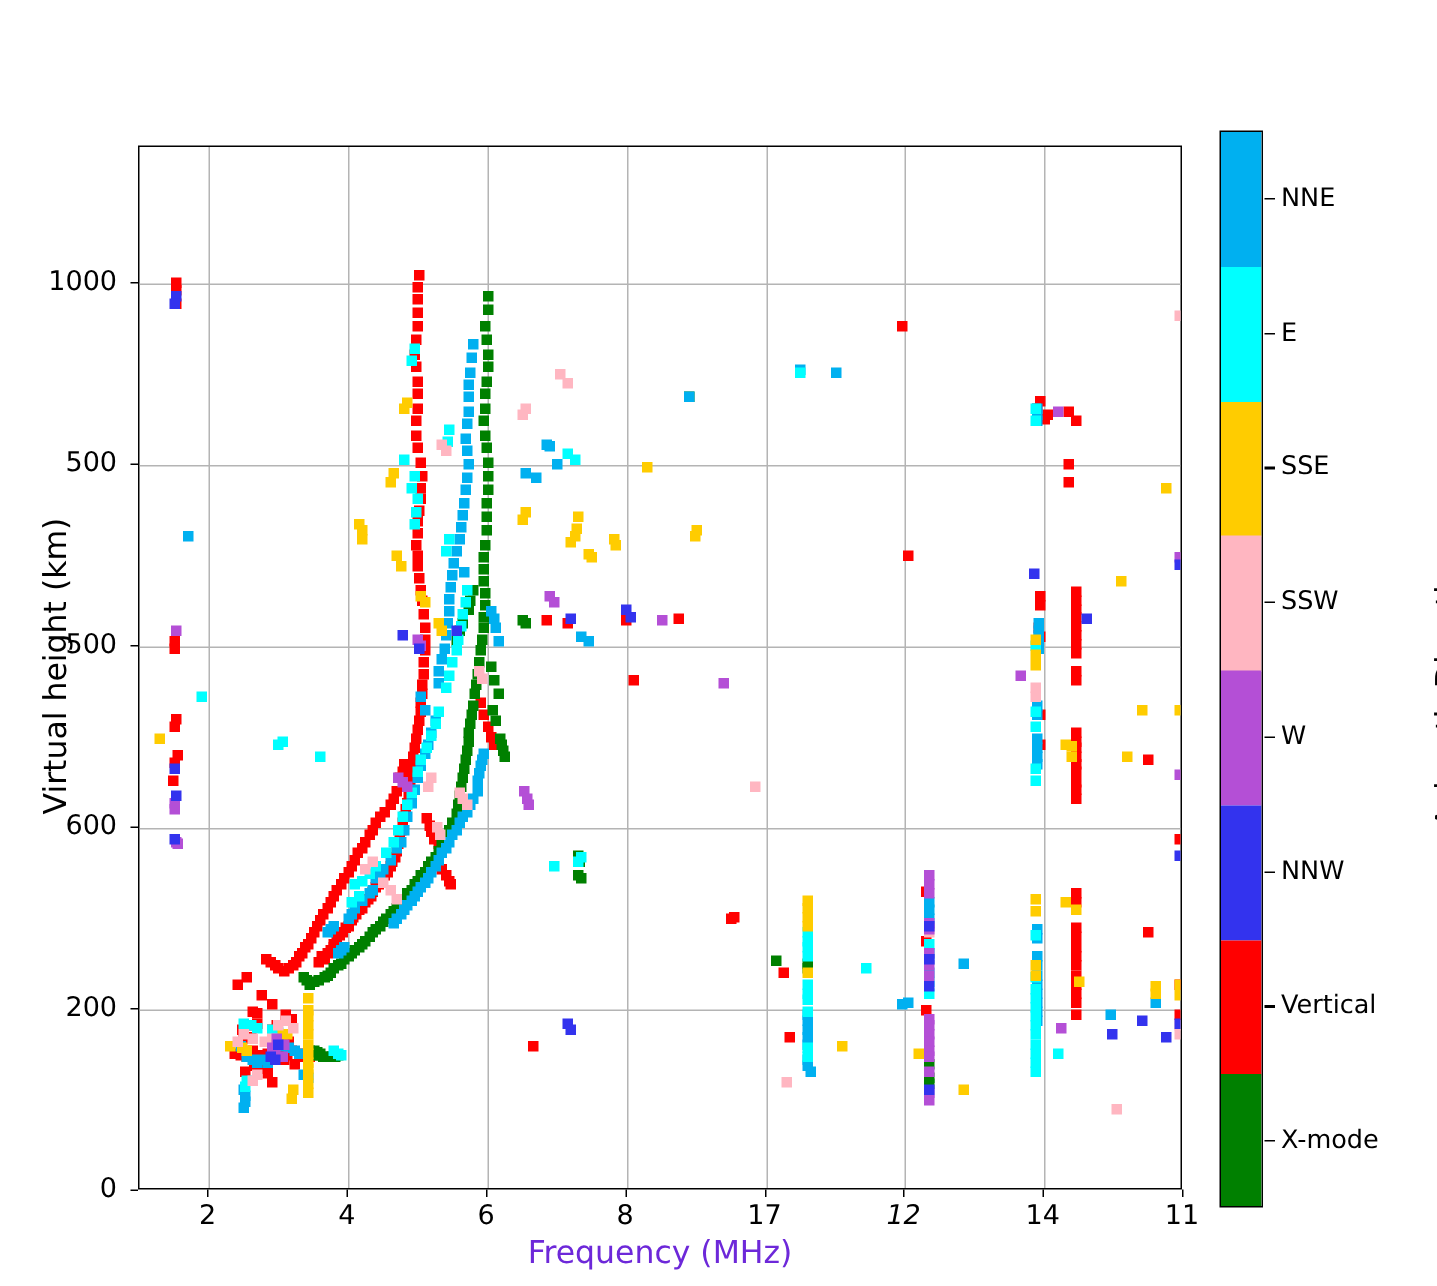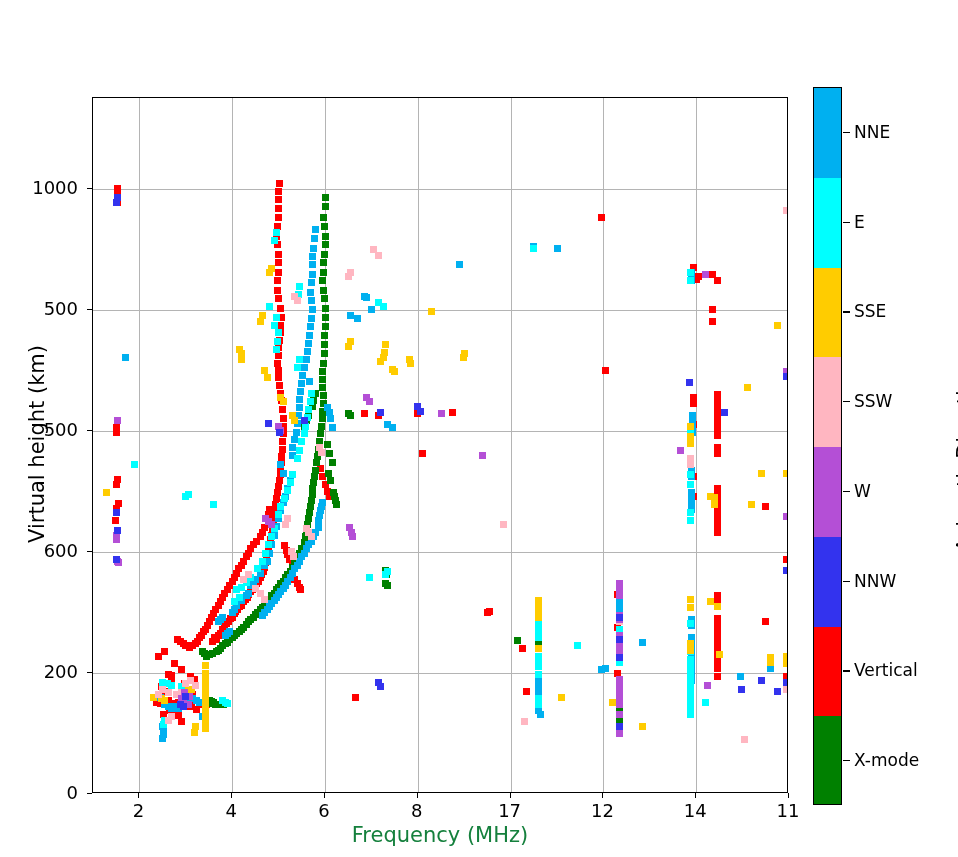--- a/index.html
+++ b/index.html
@@ -65,21 +65,21 @@
   }
   .ylab {
     position: absolute;
     left: 0; width: 78px;
     text-align: right;
     font-size: 18px; color: #000;
   }
   #xaxis-title {
     position: absolute;
     left: 92px; top: 823px; width: 696px;
-    text-align: center; font-size: 21px; color: #15803d;
+    text-align: center; font-size: 21px; color: #6d28d9;
   }
   #yaxis-title {
     position: absolute;
     left: -311px; top: 432px;
     width: 696px; text-align: center;
     font-size: 21px; color: #000;
     transform: rotate(-90deg);
     transform-origin: center center;
   }
   
@@ -962,21 +962,21 @@
       <div class="xlab" style="left: 108.4px;">2</div>
       <div class="tick-x" style="left: 231.2px;"></div>
       <div class="xlab" style="left: 201.2px;">4</div>
       <div class="tick-x" style="left: 324px;"></div>
       <div class="xlab" style="left: 294px;">6</div>
       <div class="tick-x" style="left: 416.8px;"></div>
       <div class="xlab" style="left: 386.8px;">8</div>
       <div class="tick-x" style="left: 509.6px;"></div>
       <div class="xlab" style="left: 479.6px;">17</div>
       <div class="tick-x" style="left: 602.4px;"></div>
-      <div class="xlab" style="left: 572.4px;">12</div>
+      <div class="xlab" style="left: 572.4px; font-style: italic;">12</div>
       <div class="tick-x" style="left: 695.2px;"></div>
       <div class="xlab" style="left: 665.2px;">14</div>
       <div class="tick-x" style="left: 788px;"></div>
       <div class="xlab" style="left: 758px;">11</div>
     </div>
   <div id="ticks-y">
       <div class="tick-y" style="top: 793px;"></div>
       <div class="ylab" style="top: 782px;">0</div>
       <div class="tick-y" style="top: 672px;"></div>
       <div class="ylab" style="top: 661px;">200</div>

